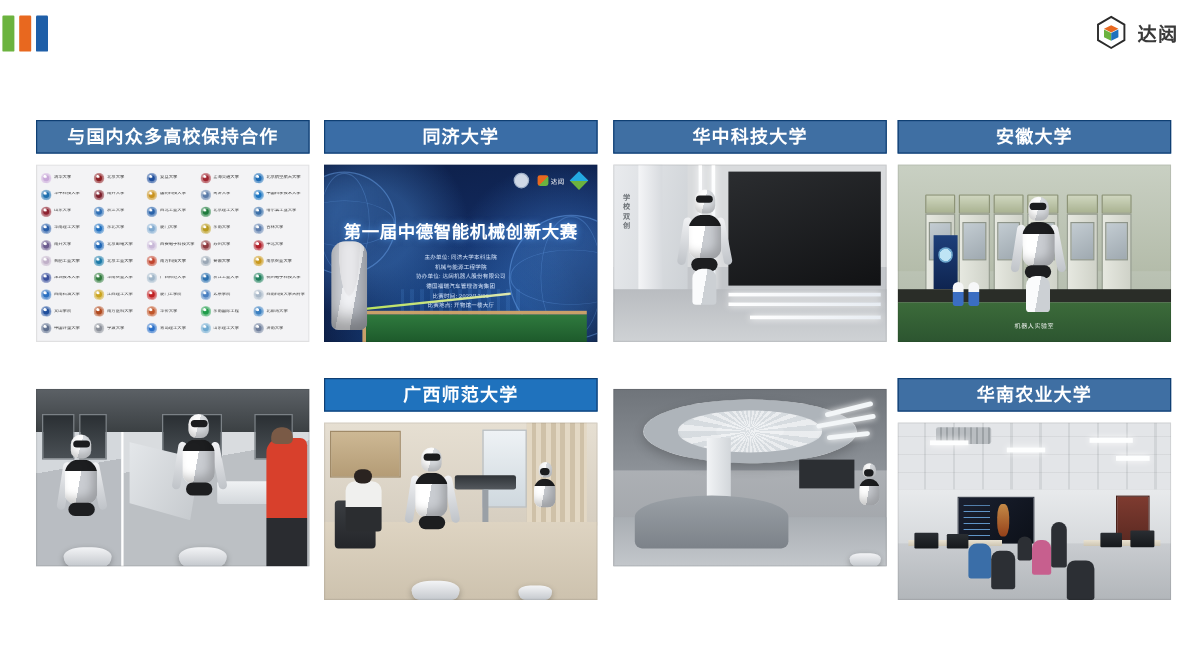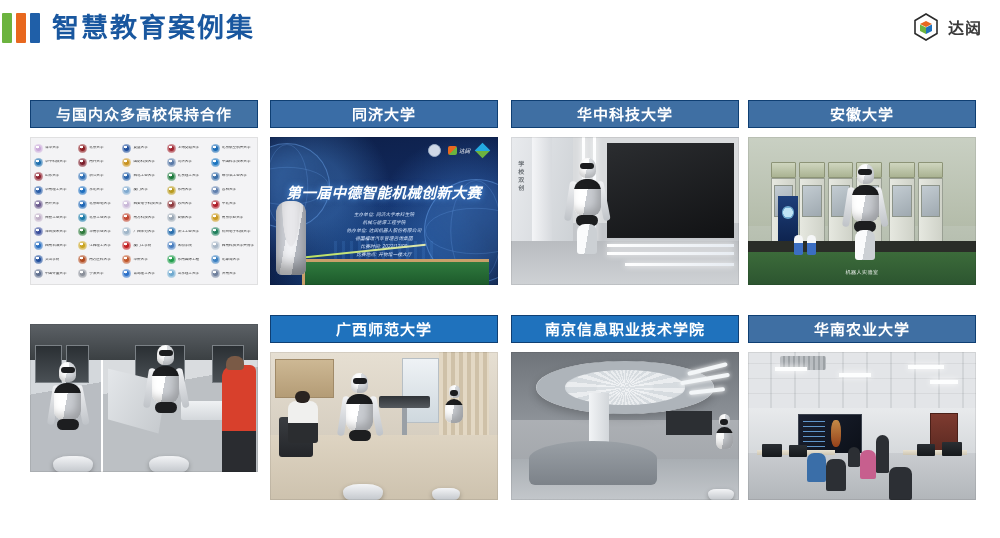--- a/index.html
+++ b/index.html
@@ -98,21 +98,20 @@
   
   .photo { width: 100%; height: 100%; position: relative; overflow: hidden; }
 
   
   .banner {
     background:
       radial-gradient(circle at 18% 36%, rgba(70,130,200,.42) 0 16%, transparent 38%),
       radial-gradient(circle at 86% 60%, rgba(60,120,200,.40) 0 18%, transparent 42%),
       radial-gradient(circle at 50% 110%, rgba(30,90,170,.5) 0 30%, transparent 60%),
       linear-gradient(170deg, #0d1f48 0%, #122a5e 45%, #0a1736 100%);
-    font-style: italic;
   }
   .banner .globe {
     position: absolute; border-radius: 50%;
     border: 1px solid rgba(120,180,255,.40);
     background: radial-gradient(circle at 35% 30%, rgba(90,160,240,.20), rgba(10,30,70,0) 70%);
   }
   .banner .globe::before, .banner .globe::after {
     content:''; position: absolute; inset: 0; border-radius: 50%;
     border: 1px solid rgba(120,180,255,.28);
   }
@@ -375,21 +374,20 @@
 </style>
 </head>
 <body>
 
 <div class="page-header">
   <div class="brand-bars">
     <span class="bar bar-green"></span>
     <span class="bar bar-orange"></span>
     <span class="bar bar-blue"></span>
   </div>
-  <div class="page-title">智慧教育案例集</div>
 
   <div class="corp-logo">
     <span class="hexmark">
       <svg width="30" height="30" viewBox="0 0 30 30" aria-hidden="true">
         <polygon points="15,2 26,8.5 26,21.5 15,28 4,21.5 4,8.5" fill="#ffffff" stroke="#2b2b2b" stroke-width="1.6"></polygon>
         <polygon points="15,9 21,12 15,15 9,12" fill="#e8681f"></polygon>
         <polygon points="9,12.6 15,15.6 15,22 9,19" fill="#6cb33f"></polygon>
         <polygon points="21,12.6 21,19 15,22 15,15.6" fill="#1f72bd"></polygon>
       </svg>
     </span>
@@ -785,21 +783,20 @@
             <span class="head" style="width:11px;height:13px;margin-left:-5.5px;"></span>
             <span class="torso" style="width:18px;height:24px;margin-left:-9px;top:14px;"></span>
           </span>
           <span class="robot-base" style="left:80%; width:28px; height:12px;"></span>
         </div>
         <div class="card-frame-outline"></div>
       </div>
     </div>
 
     <div class="case-card c2">
-      <div class="card-title tone-bright">南京信息职业技术学院</div>
       <div class="card-body">
         <div class="photo nj">
           <span class="ceil"></span>
           <span class="ring"></span>
           <span class="tube t1"></span>
           <span class="tube t2"></span>
           <span class="tube t3"></span>
           <span class="floor2"></span>
           <span class="darkdoor"></span>
           <span class="column"></span>

